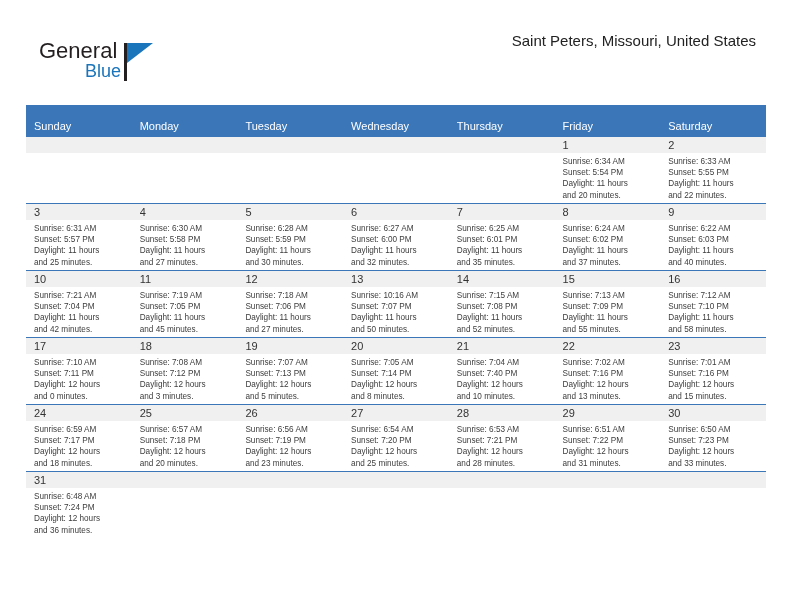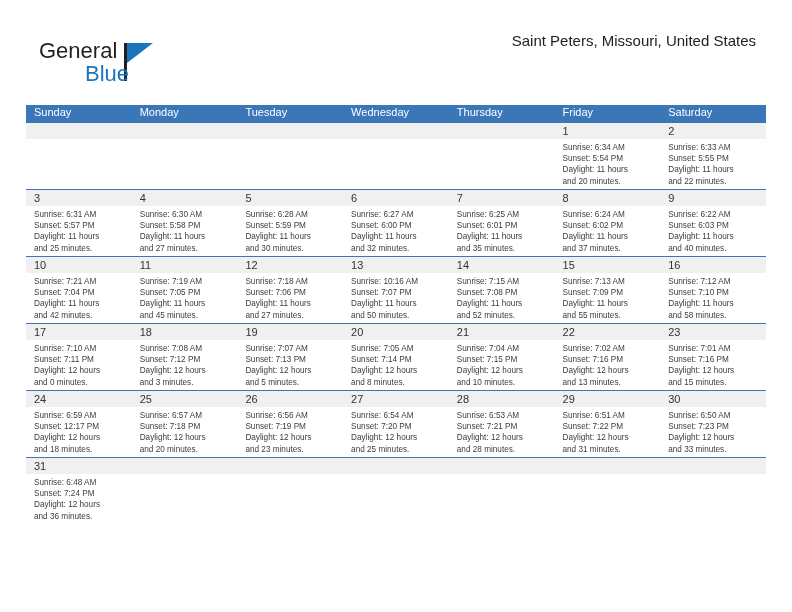--- a/index.html
+++ b/index.html
@@ -42,21 +42,21 @@
     top: 0;
     font-size: 22px;
     letter-spacing: 0px;
     color: #231f20;
     font-family: "Liberation Sans", sans-serif;
   }
   .brand-blue {
     position: absolute;
     left: 46px;
     top: 23px;
-    font-size: 22px;
+    font-size: 18px;
     color: #1b75bb;
     font-family: "Liberation Sans", sans-serif;
   }
   .brand-flag {
     position: absolute;
     left: 88px;
     top: 5px;
     width: 0;
     height: 0;
     border-left: 26px solid #1b75bb;
@@ -98,21 +98,21 @@
     width: 740px;
     border-collapse: collapse;
     table-layout: fixed;
   }
   .calendar th {
     background: #3a76b8;
     color: #ffffff;
     font-size: 11px;
     font-weight: normal;
     text-align: left;
-    padding: 1px 0 5px 8px;
+    padding: 15px 0 5px 8px;
     height: 11px;
     border: none;
     margin-top: 33px;
   }
   .calendar td {
     vertical-align: top;
     padding: 0;
     border: none;
     border-bottom: 1px solid #3a76b8;
     height: 66px;
@@ -472,21 +472,21 @@
                 <div>Daylight: 12 hours</div>
                 <div>and 8 minutes.</div>
               </div>
             </div>
           </td>
         <td>
             <div class="cell">
               <div class="daynum-bar">21</div>
               <div class="cell-body">
                 <div>Sunrise: 7:04 AM</div>
-                <div>Sunset: 7:15 PM</div>
+                <div>Sunset: 7:40 PM</div>
                 <div>Daylight: 12 hours</div>
                 <div>and 10 minutes.</div>
               </div>
             </div>
           </td>
         <td>
             <div class="cell">
               <div class="daynum-bar">22</div>
               <div class="cell-body">
                 <div>Sunrise: 7:02 AM</div>
@@ -508,21 +508,21 @@
             </div>
           </td>
       </tr>
 
       <tr>
         <td>
             <div class="cell">
               <div class="daynum-bar">24</div>
               <div class="cell-body">
                 <div>Sunrise: 6:59 AM</div>
-                <div>Sunset: 12:17 PM</div>
+                <div>Sunset: 7:17 PM</div>
                 <div>Daylight: 12 hours</div>
                 <div>and 18 minutes.</div>
               </div>
             </div>
           </td>
         <td>
             <div class="cell">
               <div class="daynum-bar">25</div>
               <div class="cell-body">
                 <div>Sunrise: 6:57 AM</div>

